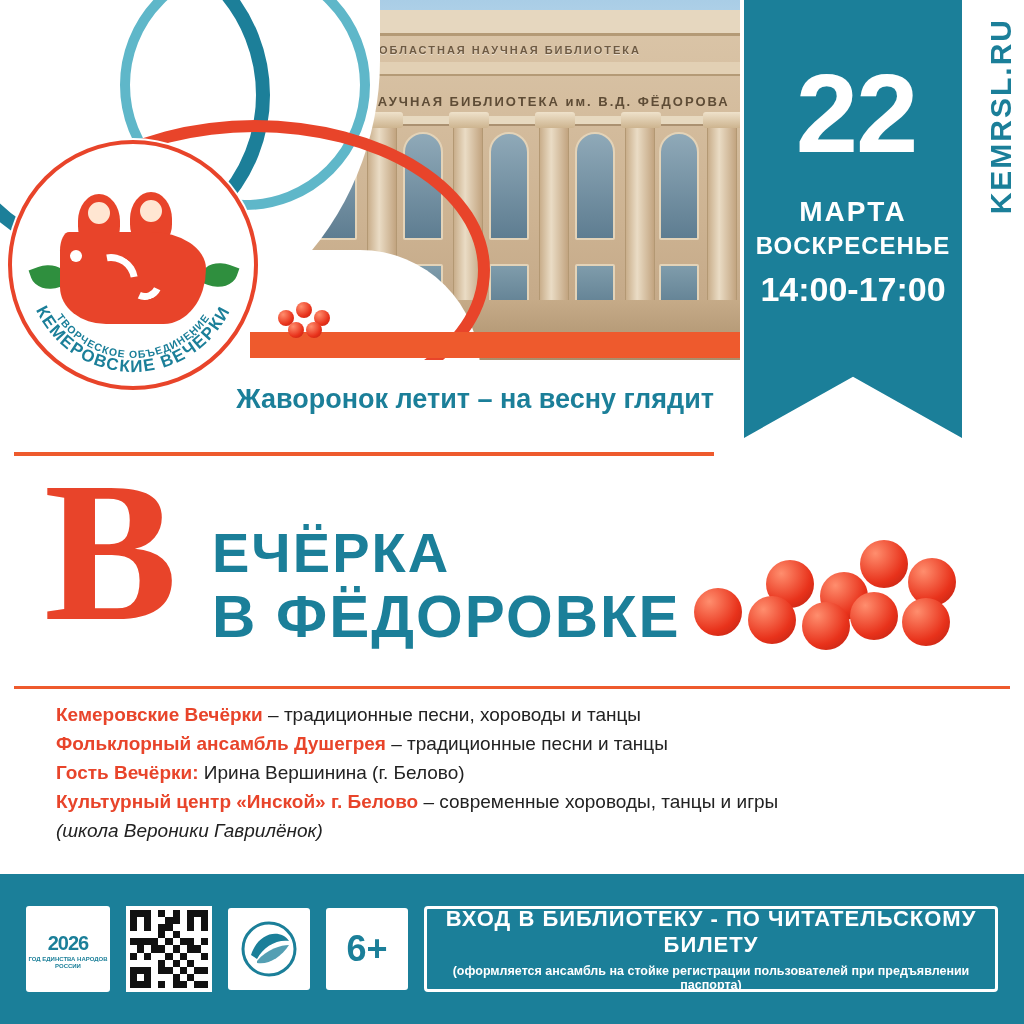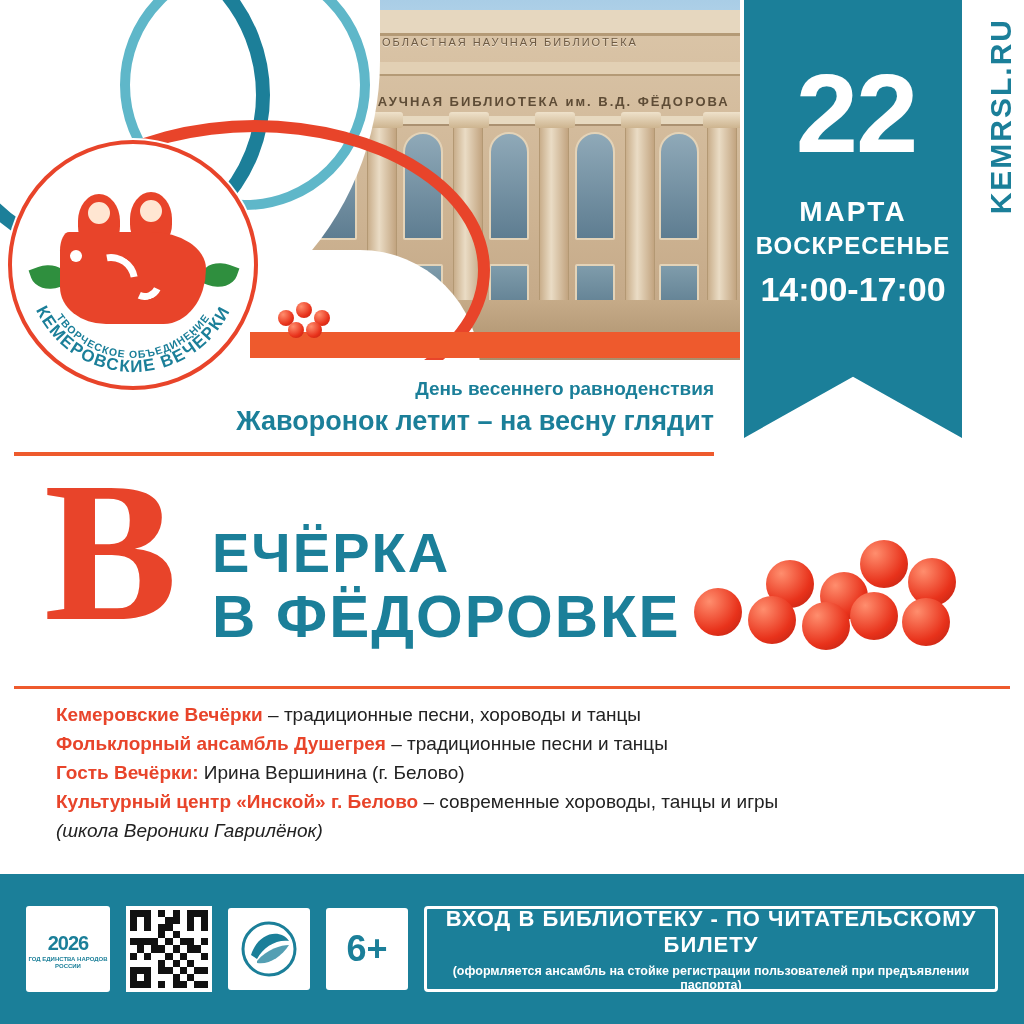--- a/index.html
+++ b/index.html
@@ -37,23 +37,23 @@
   }
   .cornice {
     position: absolute; left: 180px; top: 10px; width: 560px; height: 26px;
     background: #e6d7bf; border-bottom: 3px solid #b49a76;
   }
   .cornice2 {
     position: absolute; left: 180px; top: 62px; width: 560px; height: 14px;
     background: #e2d0b4; border-bottom: 2px solid #b49a76;
   }
   .band-text {
-    position: absolute; top: 36px; left: 300px; width: 420px;
+    position: absolute; top: 44px; left: 300px; width: 420px;
     font-size: 11px; letter-spacing: 2px; color: #6e5a42;
-    text-align: center; font-weight: normal;
+    text-align: center; font-weight: bold;
     text-shadow: 0 1px 0 rgba(255,255,255,.5);
   }
   .band-text2 {
     position: absolute; top: 94px; left: 260px; width: 470px;
     font-size: 13px; letter-spacing: 2px; color: #5e4c36;
     text-align: center; font-weight: bold;
   }
   .cornice3 {
     position: absolute; left: 180px; top: 116px; width: 560px; height: 10px;
     background: #e7d9c0; border-bottom: 2px solid #ab9171;
@@ -406,21 +406,20 @@
 
   <div class="ribbon">
     <div class="day">22</div>
     <div class="month">МАРТА</div>
     <div class="weekday">ВОСКРЕСЕНЬЕ</div>
     <div class="time">14:00-17:00</div>
   </div>
   <div class="site-url">KEMRSL.RU</div>
 
   <div class="subtitle-block">
-    <div class="subtitle-1">День весеннего равноденствия</div>
     <div class="subtitle-2">Жаворонок летит – на весну глядит</div>
   </div>
   <div class="hr-orange"></div>
 
   <div class="title-area">
     <div class="big-v">В</div>
     <div class="title-l1">ЕЧЁРКА</div>
     <div class="title-l2">В ФЁДОРОВКЕ</div>
   </div>
 

